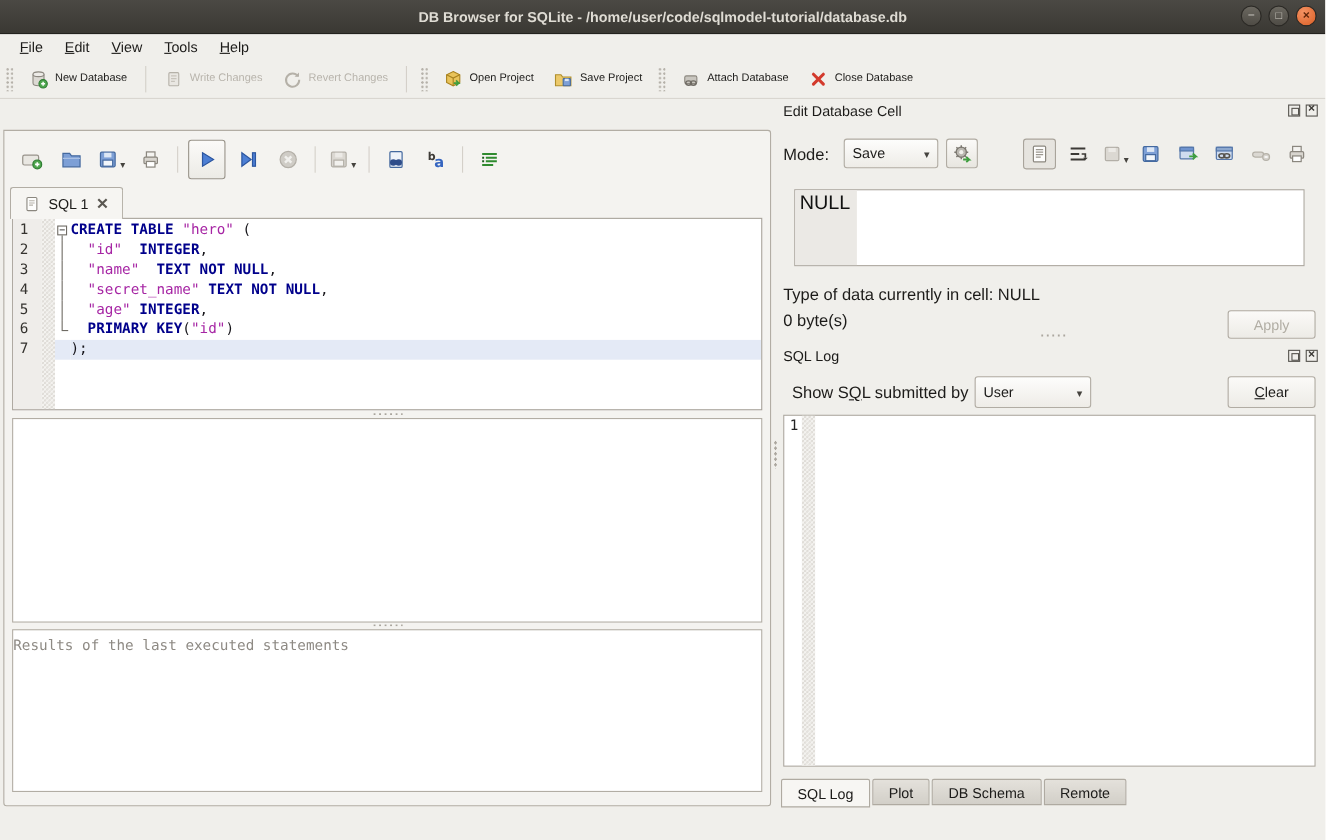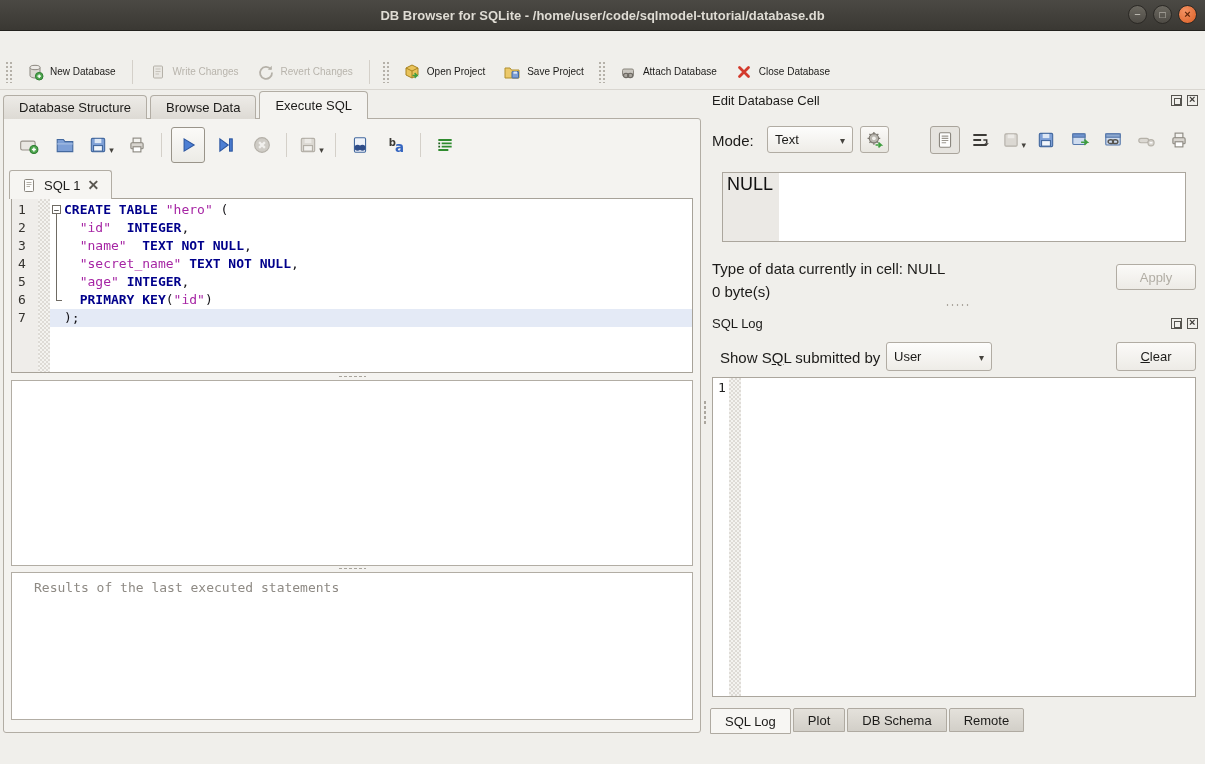--- a/index.html
+++ b/index.html
@@ -87,21 +87,21 @@
   .fold-end::before{content:"";position:absolute;left:6px;top:0;height:9px;width:1px;background:#6f6b64;}
   .fold-end::after{content:"";position:absolute;left:6px;top:9px;width:6px;height:1px;background:#6f6b64;}
 
   .hsplit{position:absolute;left:7px;width:682px;height:5px;display:flex;align-items:center;justify-content:center;}
   .hsplit .dots{width:28px;height:3px;
     background-image:radial-gradient(#a8a49c 1px,transparent 1.2px);background-size:5px 3px;}
 
   .mid-panel{position:absolute;left:7px;top:261px;width:682px;height:186px;background:#fff;
     border:1px solid #b2ada4;box-sizing:border-box;}
   .results-panel{position:absolute;left:7px;top:453px;width:682px;height:148px;background:#fff;
-    border:1px solid #b2ada4;box-sizing:border-box;padding:7px 22px;
+    border:1px solid #b2ada4;box-sizing:border-box;padding:7px 0;
     font-family:"DejaVu Sans Mono",monospace;font-size:13px;color:#8e8a84;}
 
   .tooltip{position:absolute;left:168px;top:163px;height:24px;display:flex;align-items:center;
     padding:0 9px;background:#ffffdc;border:1px solid #55534c;z-index:40;font-size:13px;color:#111;}
 
   
   .dock-title{position:absolute;font-size:13px;}
   .dock-btns{position:absolute;display:flex;gap:5px;}
   .dock-ic{width:11px;height:11px;border:1px solid #55534e;position:relative;background:#f0efeb;box-sizing:border-box;}
   .dock-ic.float::before{content:"";position:absolute;left:2px;top:2px;width:5px;height:5px;border:1px solid #55534e;}
@@ -156,20 +156,27 @@
 
   <div class="titlebar">
     <span class="titlebar-text">DB Browser for SQLite - /home/user/code/sqlmodel-tutorial/database.db</span>
     <span class="win-btns">
       <span class="win-btn min"></span>
       <span class="win-btn max"></span>
       <span class="win-btn close"></span>
     </span>
   </div>
 
+  <div class="menubar">
+    <span class="menu-item"><span class="mn">F</span><span>ile</span></span>
+    <span class="menu-item"><span class="mn">E</span><span>dit</span></span>
+    <span class="menu-item"><span class="mn">V</span><span>iew</span></span>
+    <span class="menu-item"><span class="mn">T</span><span>ools</span></span>
+    <span class="menu-item"><span class="mn">H</span><span>elp</span></span>
+  </div>
 
   <div class="toolbar">
     <span class="tb-grip"></span>
     <span class="tb-btn">
       <svg class="ic18" viewBox="0 0 18 18">
           <path d="M4 4.5v8c0 1.4 2.2 2.5 5 2.5s5-1.1 5-2.5v-8" fill="#dcd9d3" stroke="#8b877f"></path>
           <ellipse cx="9" cy="4.5" rx="5" ry="2.2" fill="#edebe7" stroke="#8b877f"></ellipse>
           <circle cx="13.2" cy="13.2" r="3.8" fill="#4ea64e" stroke="#2e7d32"></circle>
           <path d="M13.2 11.4v3.6M11.4 13.2H15" stroke="#fff" stroke-width="1.3"></path>
         </svg>
@@ -218,31 +225,20 @@
       <span class="lbl">Attach Database</span>
     </span>
     <span class="tb-btn">
       <svg class="ic18" viewBox="0 0 18 18">
           <path d="M4.5 4.5l9 9M13.5 4.5l-9 9" stroke="#d33a2c" stroke-width="2.8" stroke-linecap="round"></path>
         </svg>
       <span class="lbl">Close Database</span>
     </span>
   </div>
 
-  <div class="main-tabs">
-    <span class="mtab">
-        <span>Database Structure</span>
-      </span>
-    <span class="mtab">
-        <span>Browse Data</span>
-      </span>
-    <span class="mtab active">
-        <span>Execute SQL</span>
-      </span>
-  </div>
 
   <div class="left-pane">
 
     <div class="sql-toolbar">
       <span class="sbtn">
         <svg class="ic20" viewBox="0 0 18 18">
             <rect x="1.5" y="5.5" width="13" height="8" rx="1.5" fill="#e9e7e2" stroke="#97928a"></rect>
             <circle cx="13.4" cy="13" r="3.6" fill="#4ea64e" stroke="#2e7d32"></circle>
             <path d="M13.4 11.2v3.6M11.6 13h3.6" stroke="#fff" stroke-width="1.3"></path>
           </svg>
@@ -358,21 +354,21 @@
   <div class="dock-title" style="left:712px;top:93px;">
     <span>Edit Database Cell</span>
   </div>
   <div class="dock-btns" style="right:7px;top:95px;">
     <span class="dock-ic float"></span>
     <span class="dock-ic closeic"></span>
   </div>
 
   <div class="static-line" style="left:712px;top:132px;"><span>Mode:</span></div>
   <div class="combo" style="left:767px;top:126px;width:86px;height:27px;">
-    <span>Text</span>
+    <span>Save</span>
     <span class="arrow"></span>
   </div>
   <div class="sq-btn" style="left:860px;top:126px;">
     <svg width="20" height="20" viewBox="0 0 18 18">
         <circle cx="8" cy="7.5" r="4.2" fill="#bab7b0" stroke="#7c7870"></circle>
         <circle cx="8" cy="7.5" r="1.7" fill="#f0efeb"></circle>
         <path d="M8 1.8v2M8 11.2v2M2.3 7.5h2M11.7 7.5h2M4 3.5l1.4 1.4M10.6 10.1l1.4 1.4M12 3.5l-1.4 1.4M5.4 10.1L4 11.5" stroke="#7c7870" stroke-width="1.2"></path>
         <path d="M9.5 13.5h5l-2.4-2.2M14.5 13.5l-2.4 2.2" stroke="#3f9e3f" stroke-width="1.5" fill="none"></path>
       </svg>
   </div>
@@ -434,21 +430,21 @@
         </svg>
     </span>
   </div>
 
   <div class="cell-box">
     <div class="cell-gutter"><span>NULL</span></div>
   </div>
 
   <div class="static-line" style="left:712px;top:260px;"><span>Type of data currently in cell: NULL</span></div>
   <div class="static-line" style="left:712px;top:283px;"><span>0 byte(s)</span></div>
-  <div class="btn disabled" style="left:1116px;top:264px;width:80px;height:26px;">
+  <div class="btn disabled" style="left:1116px;top:282px;width:80px;height:26px;">
     <span>Apply</span>
   </div>
 
   <div class="rdots"></div>
 
   <div class="dock-title" style="left:712px;top:316px;">
     <span>SQL Log</span>
   </div>
   <div class="dock-btns" style="right:7px;top:318px;">
     <span class="dock-ic float"></span>

